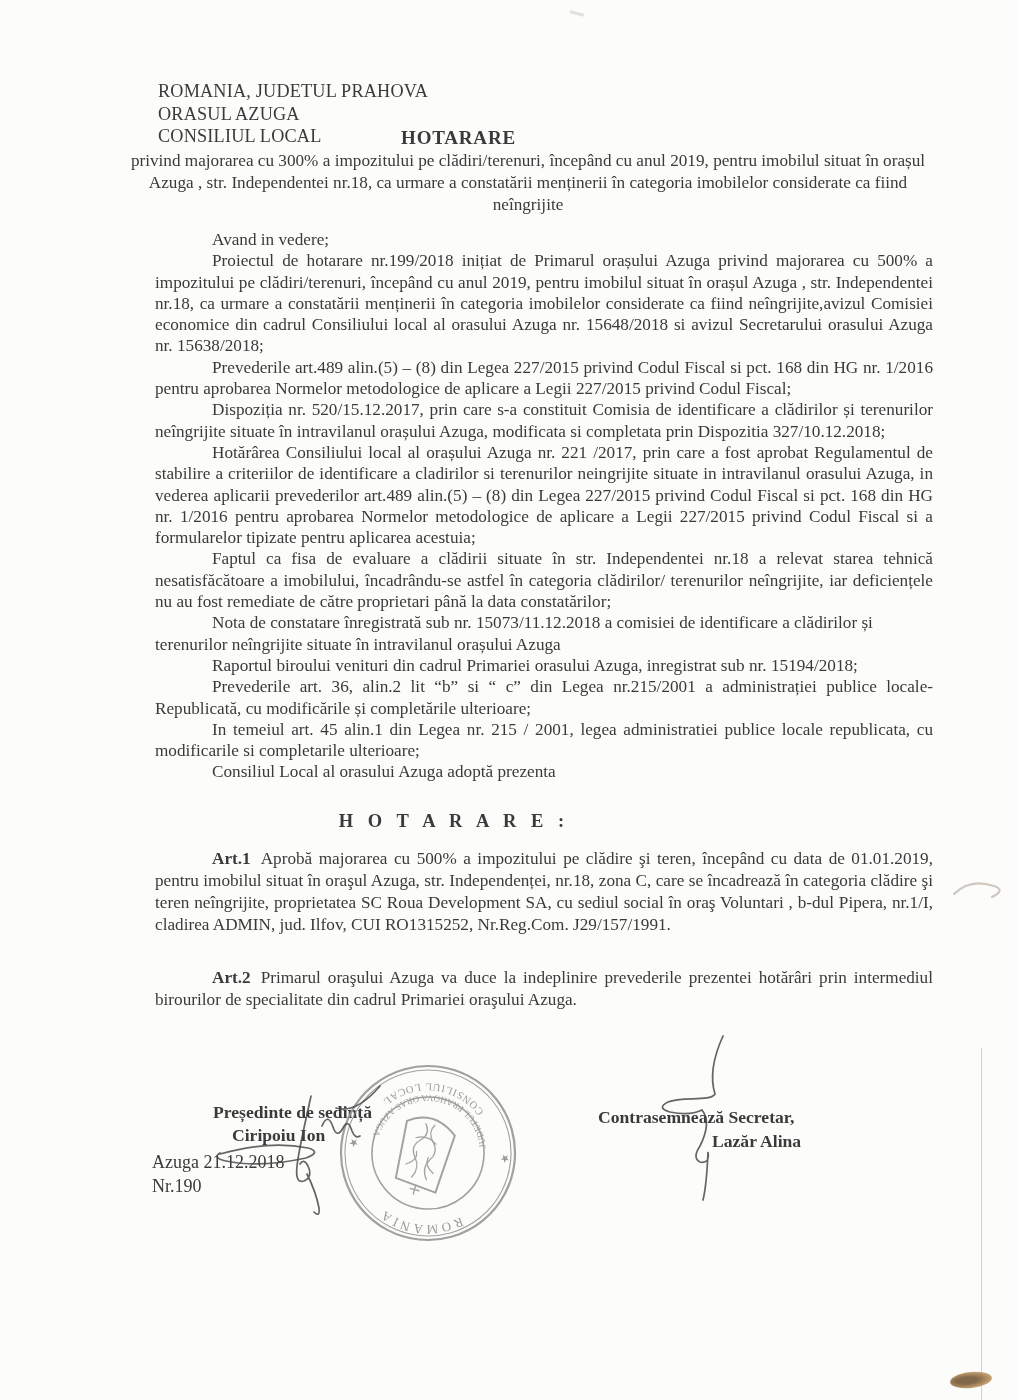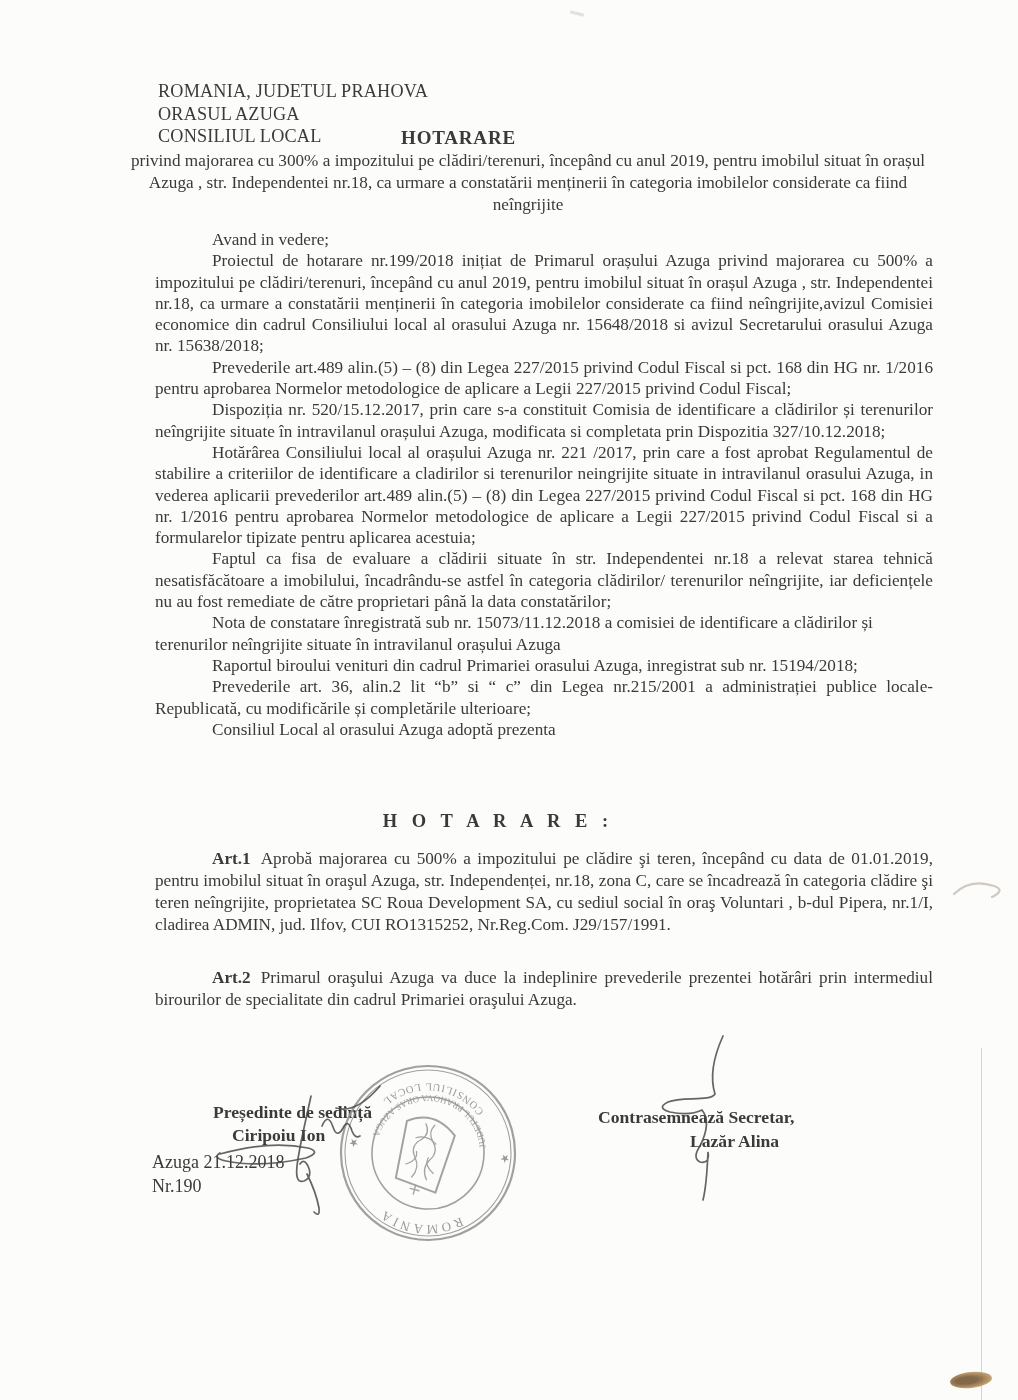--- a/index.html
+++ b/index.html
@@ -9,21 +9,21 @@
     font-family:"Liberation Serif", serif;
     color:#3a3a3a; overflow:hidden;
   }
   .letterhead{position:absolute; left:158px; top:80px; font-size:18.2px; line-height:22.6px; letter-spacing:.2px;}
   .doc-title{position:absolute; left:0; top:127px; width:917px; text-align:center; font-weight:bold; font-size:19px; letter-spacing:.8px;}
   .doc-subtitle{position:absolute; left:128px; top:150px; width:800px; text-align:center; font-size:17.2px; line-height:22px;}
   .preamble{position:absolute; left:155px; top:229px; width:778px; font-size:17.2px; line-height:21.3px; text-align:justify;}
   .preamble p{margin:0; text-indent:57px;}
   .preamble p.noj{text-align:left;}
   .adopt{font-weight:normal;}
-  .decision-heading{position:absolute; left:0; top:811px; width:908px; text-align:center; font-weight:bold; font-size:18.5px; letter-spacing:5px;padding-left:44px;}
+  .decision-heading{position:absolute; left:0; top:811px; width:908px; text-align:center; font-weight:bold; font-size:18.5px; letter-spacing:5px;}
   .articles{position:absolute; left:155px; top:848px; width:778px; font-size:17.2px; line-height:22px; text-align:justify;}
   .articles p{margin:0 0 31px 0; text-indent:57px;}
   .art-label{font-weight:bold; margin-right:10px;}
   .sig{position:absolute; font-weight:bold; font-size:17.6px; white-space:nowrap;margin-top:32px;}
   .footer-line{position:absolute; font-size:18px; white-space:nowrap;}
   .stamp{position:absolute; left:338px; top:1062px; width:180px; height:182px; filter:blur(.4px); opacity:.9;}
   .stamp .ring{fill:none; stroke:#979797;}
   .stamp text{fill:#8f8f8f; font-family:"Liberation Serif", serif;}
   .stamp .arms{fill:none; stroke:#9a9a9a; stroke-linecap:round;}
   .sigsvg{position:absolute; overflow:visible;}
@@ -53,34 +53,35 @@
   <div class="preamble">
     <p>Avand in vedere;</p>
     <p>Proiectul de hotarare nr.199/2018 inițiat de Primarul orașului Azuga privind majorarea cu 500% a impozitului pe clădiri/terenuri, începând cu anul 2019, pentru imobilul situat în orașul Azuga , str. Independentei nr.18, ca urmare a constatării menținerii în categoria imobilelor considerate ca fiind neîngrijite,avizul Comisiei economice din cadrul Consiliului local al orasului Azuga nr. 15648/2018 si avizul Secretarului orasului Azuga nr. 15638/2018;</p>
     <p>Prevederile art.489 alin.(5) – (8) din Legea 227/2015 privind Codul Fiscal si pct. 168 din HG nr. 1/2016 pentru aprobarea Normelor metodologice de aplicare a Legii 227/2015 privind Codul Fiscal;</p>
     <p>Dispoziția nr. 520/15.12.2017, prin care s-a constituit Comisia  de identificare a clădirilor și terenurilor neîngrijite situate în intravilanul orașului Azuga, modificata si completata prin Dispozitia 327/10.12.2018;</p>
     <p>Hotărârea Consiliului local al orașului Azuga nr. 221 /2017, prin care a fost aprobat Regulamentul de stabilire a criteriilor de identificare a cladirilor si terenurilor neingrijite situate in intravilanul orasului Azuga, in vederea aplicarii prevederilor art.489 alin.(5) – (8) din Legea 227/2015 privind Codul Fiscal si pct. 168 din HG nr. 1/2016 pentru aprobarea Normelor metodologice de aplicare a Legii 227/2015 privind Codul Fiscal si a formularelor tipizate pentru aplicarea acestuia;</p>
     <p>Faptul ca fisa de evaluare a clădirii situate  în str. Independentei nr.18 a relevat starea tehnică nesatisfăcătoare a imobilului, încadrându-se astfel în categoria clădirilor/ terenurilor neîngrijite, iar deficiențele nu au fost remediate de către proprietari până la data constatărilor;</p>
     <p class="noj">Nota de constatare înregistrată sub nr.  15073/11.12.2018 a comisiei de identificare a clădirilor și terenurilor neîngrijite situate în intravilanul orașului Azuga</p>
     <p class="noj">Raportul biroului venituri din cadrul Primariei orasului Azuga, inregistrat sub nr. 15194/2018;</p>
     <p>Prevederile art. 36, alin.2 lit “b” si “ c” din Legea nr.215/2001 a administrației publice locale- Republicată, cu modificările și completările ulterioare;</p>
+    <p>In temeiul art. 45 alin.1 din Legea nr. 215 / 2001, legea administratiei publice locale  republicata, cu modificarile si completarile ulterioare;</p>
     <p class="adopt noj">Consiliul Local al orasului Azuga adoptă prezenta</p>
   </div>
 
   <div class="decision-heading">H O T A R A R E :</div>
 
   <div class="articles">
     <p><span class="art-label">Art.1</span><span>Aprobă majorarea cu 500% a impozitului pe clădire şi teren, începând cu data de 01.01.2019, pentru imobilul situat în oraşul Azuga, str. Independenței, nr.18,  zona C, care se încadrează în categoria clădire şi teren neîngrijite, proprietatea SC Roua Development SA, cu sediul social în  oraş Voluntari , b-dul Pipera, nr.1/I, cladirea ADMIN, jud. Ilfov, CUI RO1315252, Nr.Reg.Com. J29/157/1991.</span></p>
     <p><span class="art-label">Art.2</span><span>Primarul oraşului Azuga va duce la indeplinire prevederile prezentei hotărâri prin intermediul birourilor de specialitate din cadrul Primariei oraşului Azuga.</span></p>
   </div>
 
   <div class="sig" style="left:213px; top:1070px;">Președinte de sedință</div>
   <div class="sig" style="left:232px; top:1093px;">Ciripoiu Ion</div>
   <div class="sig" style="left:598px; top:1075px;">Contrasemnează  Secretar,</div>
-  <div class="sig" style="left:690px; top:1099px;font-family:Liberation Serif, serif;">Lazăr Alina</div>
+  <div class="sig" style="left:712px; top:1099px;font-family:Liberation Serif, serif;">Lazăr Alina</div>
 
   <div class="footer-line" style="left:152px; top:1152px;">Azuga 21.12.2018</div>
   <div class="footer-line" style="left:152px; top:1176px;">Nr.190</div>
 
   <svg class="stamp" viewBox="0 0 180 180">
     <g transform="rotate(186 90 90)">
       <circle class="ring" cx="90" cy="90" r="87" stroke-width="2.2"></circle>
       <circle class="ring" cx="90" cy="90" r="83" stroke-width="1.1"></circle>
       <circle class="ring" cx="90" cy="90" r="56" stroke-width="1.6"></circle>
       <defs>

